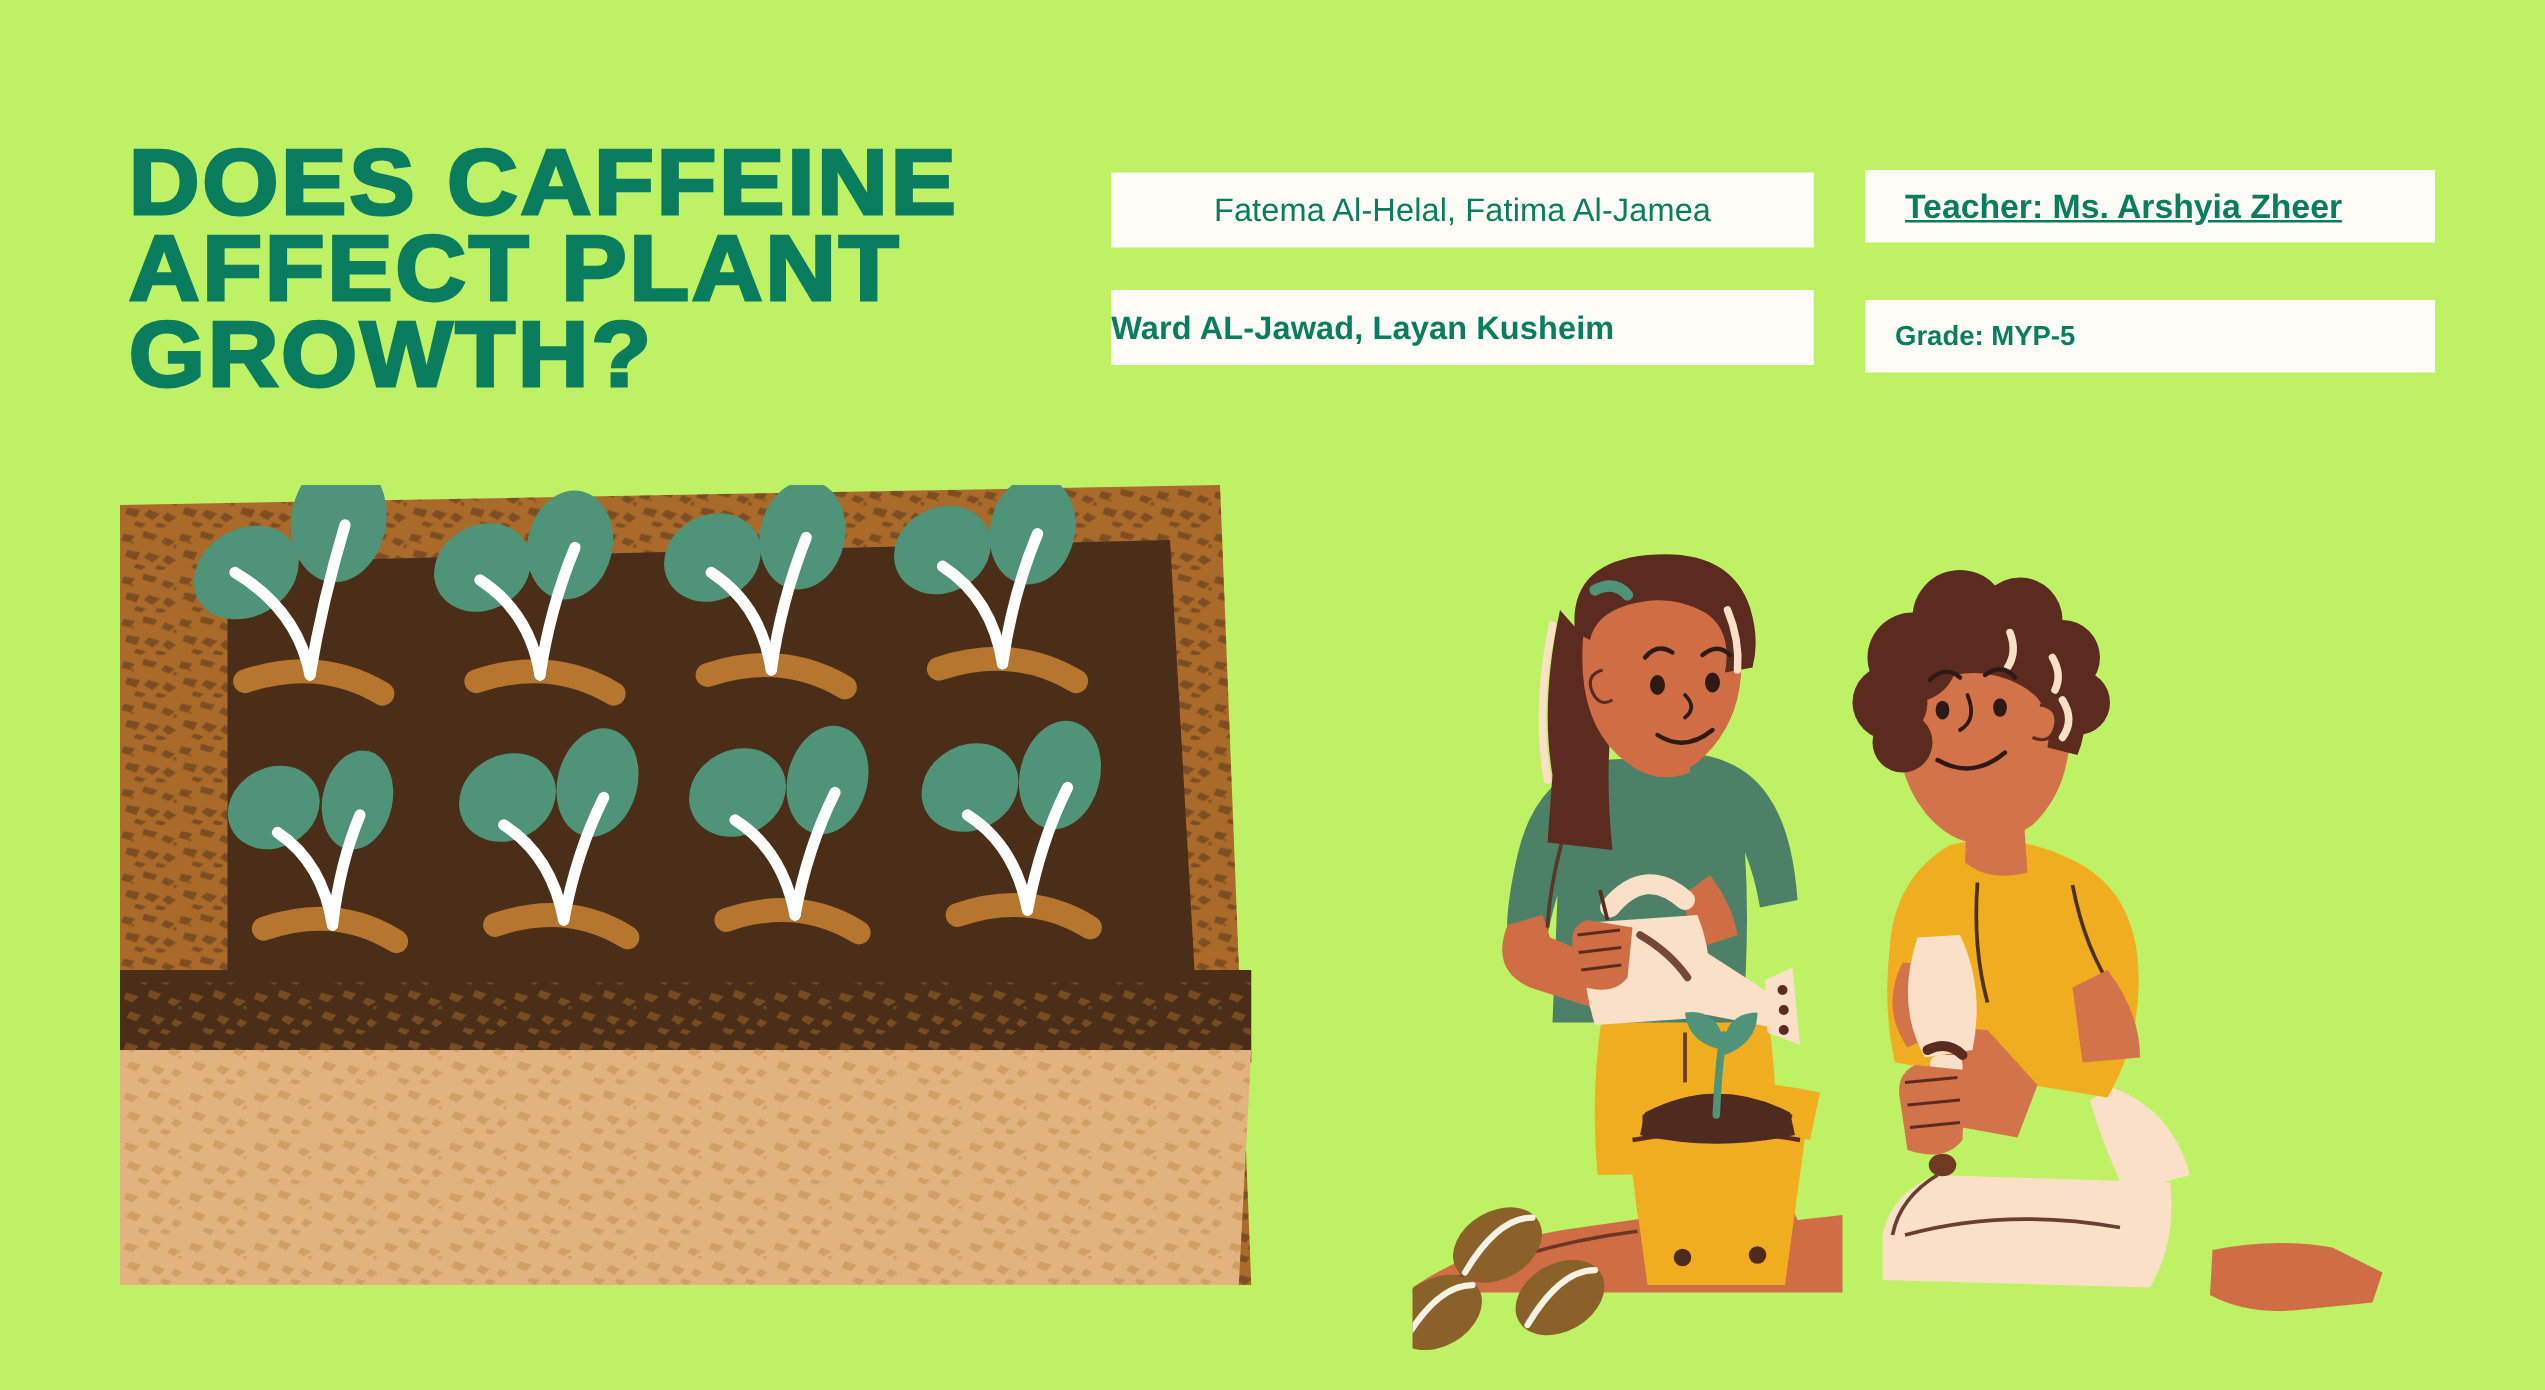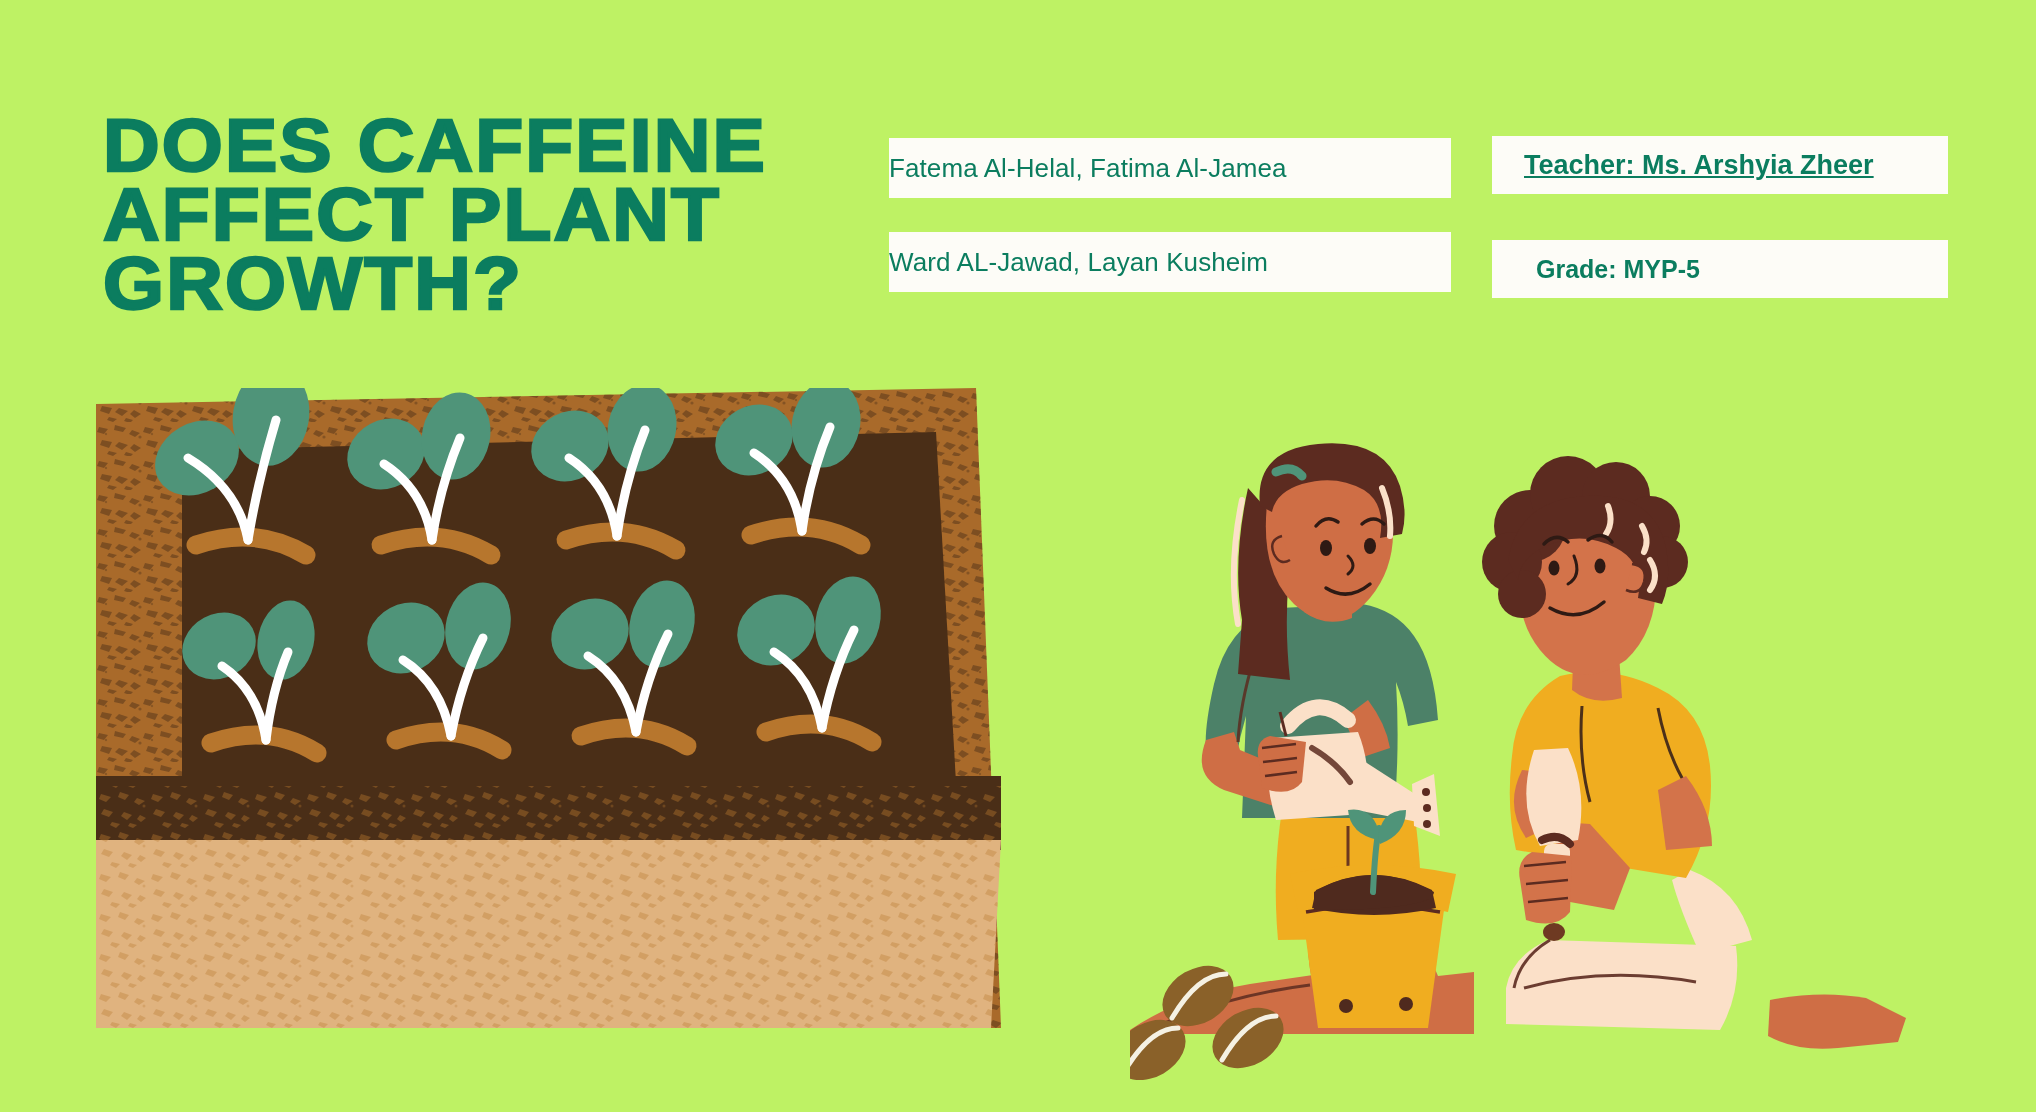--- a/index.html
+++ b/index.html
@@ -49,39 +49,40 @@
   .infobox span {
     display: block;
     width: 100%;
   }
   #box-students-1 {
     left: 889px; top: 138px; width: 562px; height: 60px;
     justify-content: center;
     font-size: 26px;
     font-weight: 400;
     letter-spacing: 0.1px;
+    text-align: center;
   }
   #box-students-2 {
     left: 889px; top: 232px; width: 562px; height: 60px;
     justify-content: center;
     font-size: 26px;
-    font-weight: 400;
+    font-weight: 700;
     letter-spacing: 0.1px;
   }
   #box-teacher {
     left: 1492px; top: 136px; width: 456px; height: 58px;
     padding-left: 32px;
     font-size: 27px;
     font-weight: 700;
     text-decoration: underline;
   }
   #box-grade {
     left: 1492px; top: 240px; width: 456px; height: 58px;
-    padding-left: 44px;
-    font-size: 25px;
+    padding-left: 24px;
+    font-size: 22px;
     font-weight: 700;
   }
 
   
   #planter {
     position: absolute;
     left: 96px;
     top: 388px;
     width: 930px;
     height: 640px;

